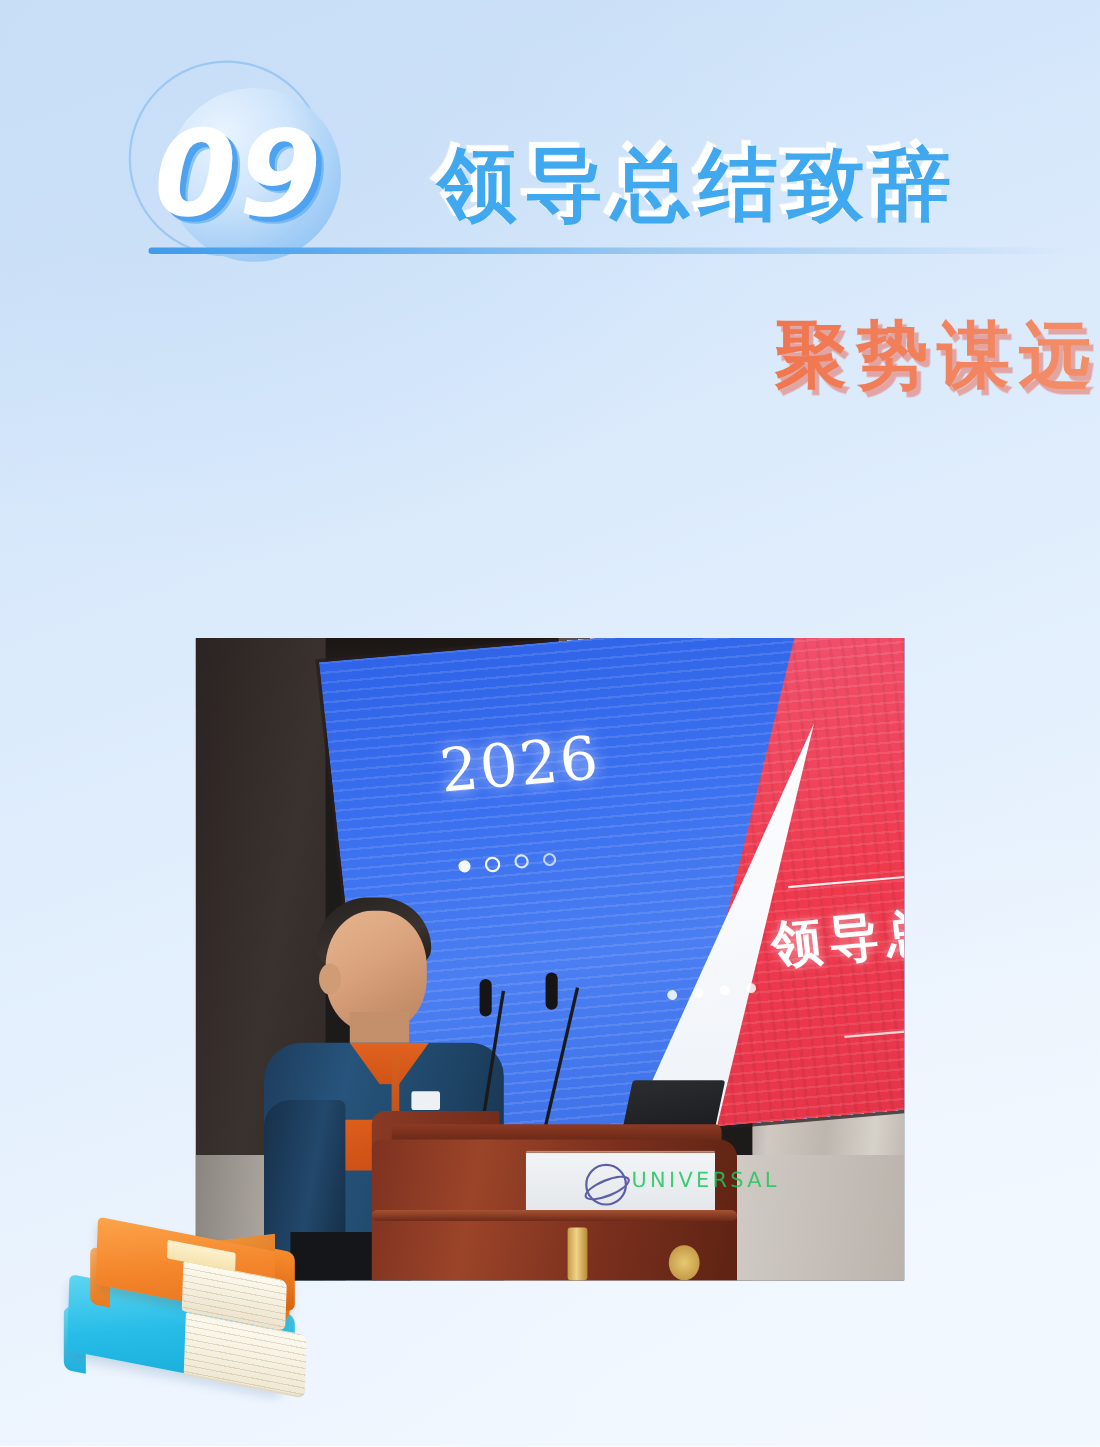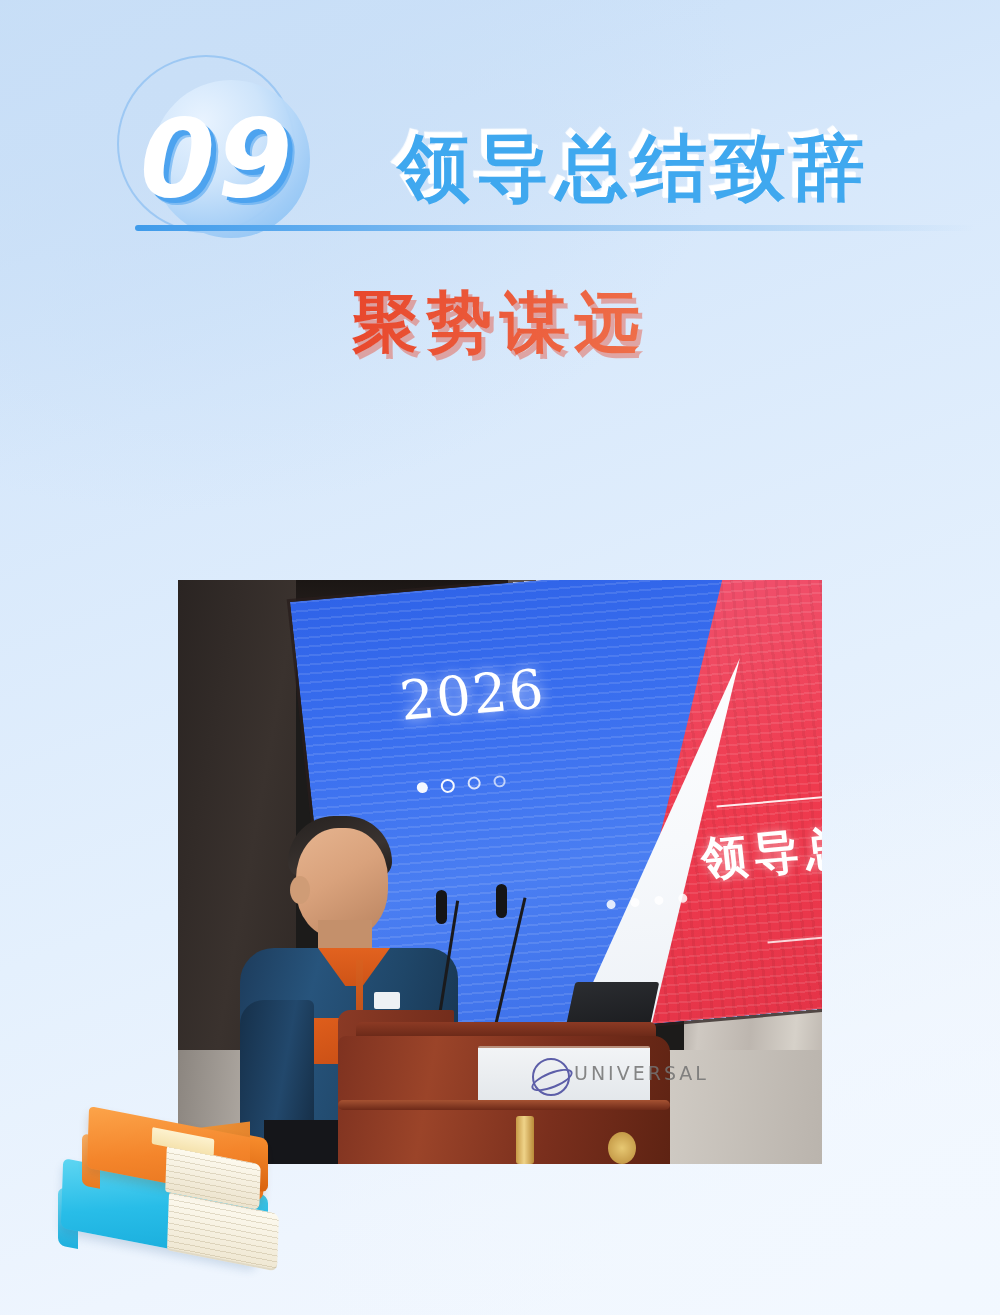--- a/index.html
+++ b/index.html
@@ -58,20 +58,21 @@
   .slogan{position:absolute;left:0;top:285px;width:1000px;text-align:center;}
   .slogan-line{
     font-size:66px;line-height:74px;font-weight:700;letter-spacing:8px;
     font-family:"DejaVu Serif","Liberation Serif",serif;
     background:linear-gradient(100deg,#e03b1f 0%,#e8472c 35%,#f0764f 70%,#f38f6a 100%);
     -webkit-background-clip:text;background-clip:text;
     color:transparent;-webkit-text-fill-color:transparent;
     position:relative;
     display:block;
     filter:drop-shadow(4px 5px 0 rgba(232,70,44,.42));
+    text-align:right;
   }
   .slogan-line.second{margin-top:70px;}
 
   
   .photo{
     position:absolute;left:178px;top:580px;width:644px;height:584px;
     overflow:hidden;background:#1c1b1a;
   }
   .p-wallL{position:absolute;left:0;top:0;width:118px;height:584px;
     background:linear-gradient(100deg,#2a2422 0%,#3a322e 55%,#2e2724 100%);}
@@ -173,21 +174,21 @@
     background:linear-gradient(100deg,#7e3220 0%,#9b4429 28%,#7a2f1d 64%,#5e2313 100%);}
   .pod-step{position:absolute;left:160px;top:430px;width:116px;height:34px;border-radius:12px 2px 0 0;
     background:linear-gradient(100deg,#8a3a25 0%,#722c1b 100%);}
   .pod-panel{position:absolute;left:300px;top:466px;width:172px;height:58px;border-radius:2px;
     background:linear-gradient(180deg,#f2f4f6 0%,#e2e6ea 100%);
     border-top:2px solid #b9907c;}
   .pod-logo{position:absolute;left:354px;top:478px;width:34px;height:34px;border-radius:50%;
     border:2px solid #5c5ea8;}
   .pod-logo::before{content:"";position:absolute;left:-4px;top:12px;width:40px;height:12px;
     border:2px solid #5c5ea8;border-radius:50%;transform:rotate(-22deg);}
-  .pod-brand{position:absolute;left:396px;top:482px;font-size:19px;color:#737373;letter-spacing:3px;
+  .pod-brand{position:absolute;left:396px;top:482px;font-size:19px;color:#22c55e;letter-spacing:3px;
     font-family:"DejaVu Sans",sans-serif;opacity:.85;white-space:nowrap;}
   .pod-rail{position:absolute;left:160px;top:520px;width:332px;height:10px;border-radius:5px;
     background:linear-gradient(180deg,#a55232 0%,#6d2918 100%);}
   .pod-col{position:absolute;left:338px;top:536px;width:18px;height:48px;border-radius:3px;
     background:linear-gradient(90deg,#c79a46 0%,#efd389 45%,#b98a38 100%);}
   .pod-emb{position:absolute;left:430px;top:552px;width:28px;height:32px;border-radius:50%;
     background:radial-gradient(circle,#e7c873 0%,#b98a38 100%);}
   .mic1{position:absolute;left:268px;top:320px;width:3px;height:130px;
     background:#1a1a1c;transform:rotate(9deg);}
   .mic1h{position:absolute;left:258px;top:310px;width:11px;height:34px;border-radius:6px;background:#151517;}

